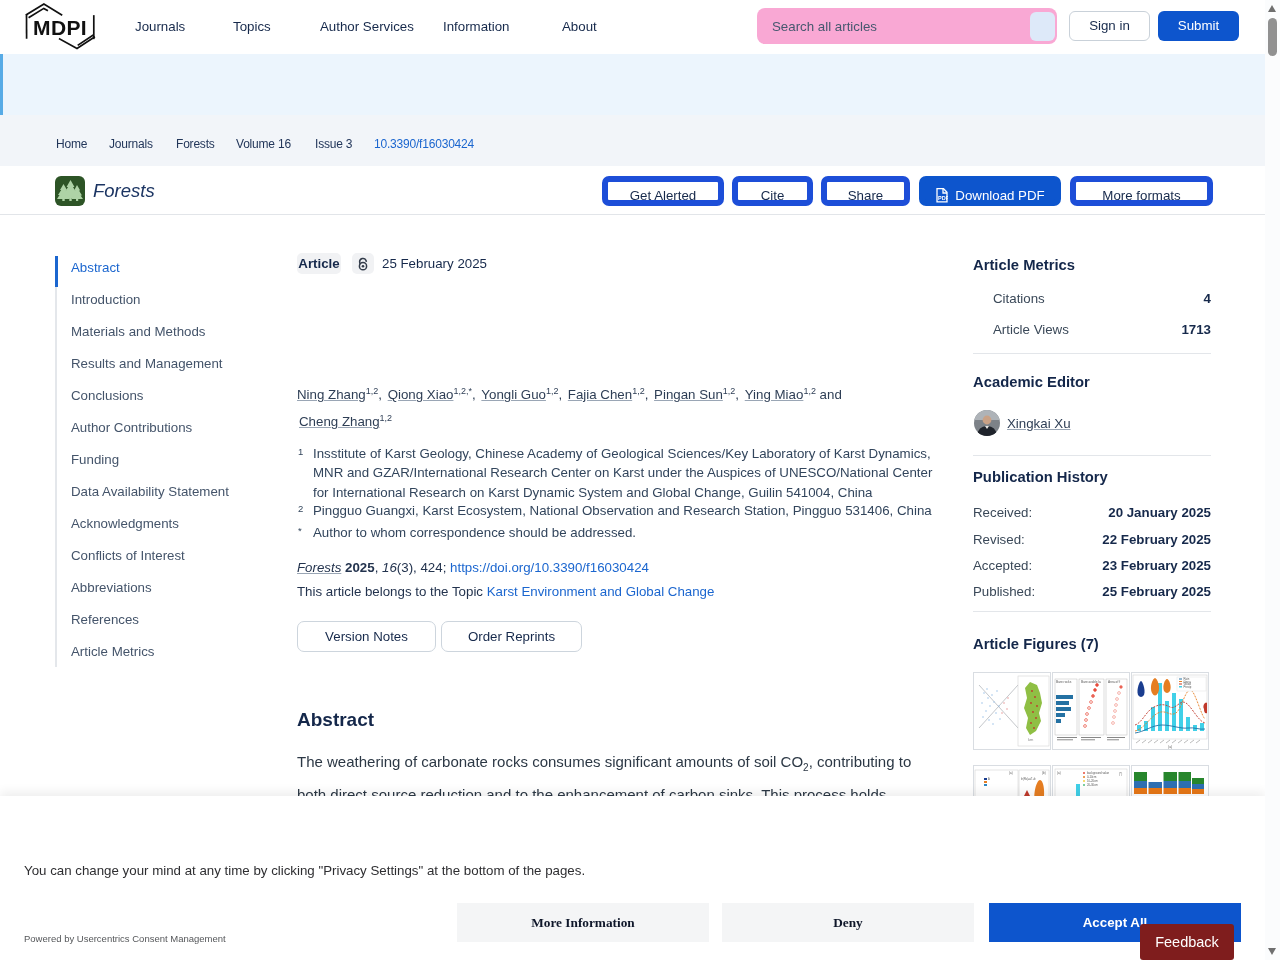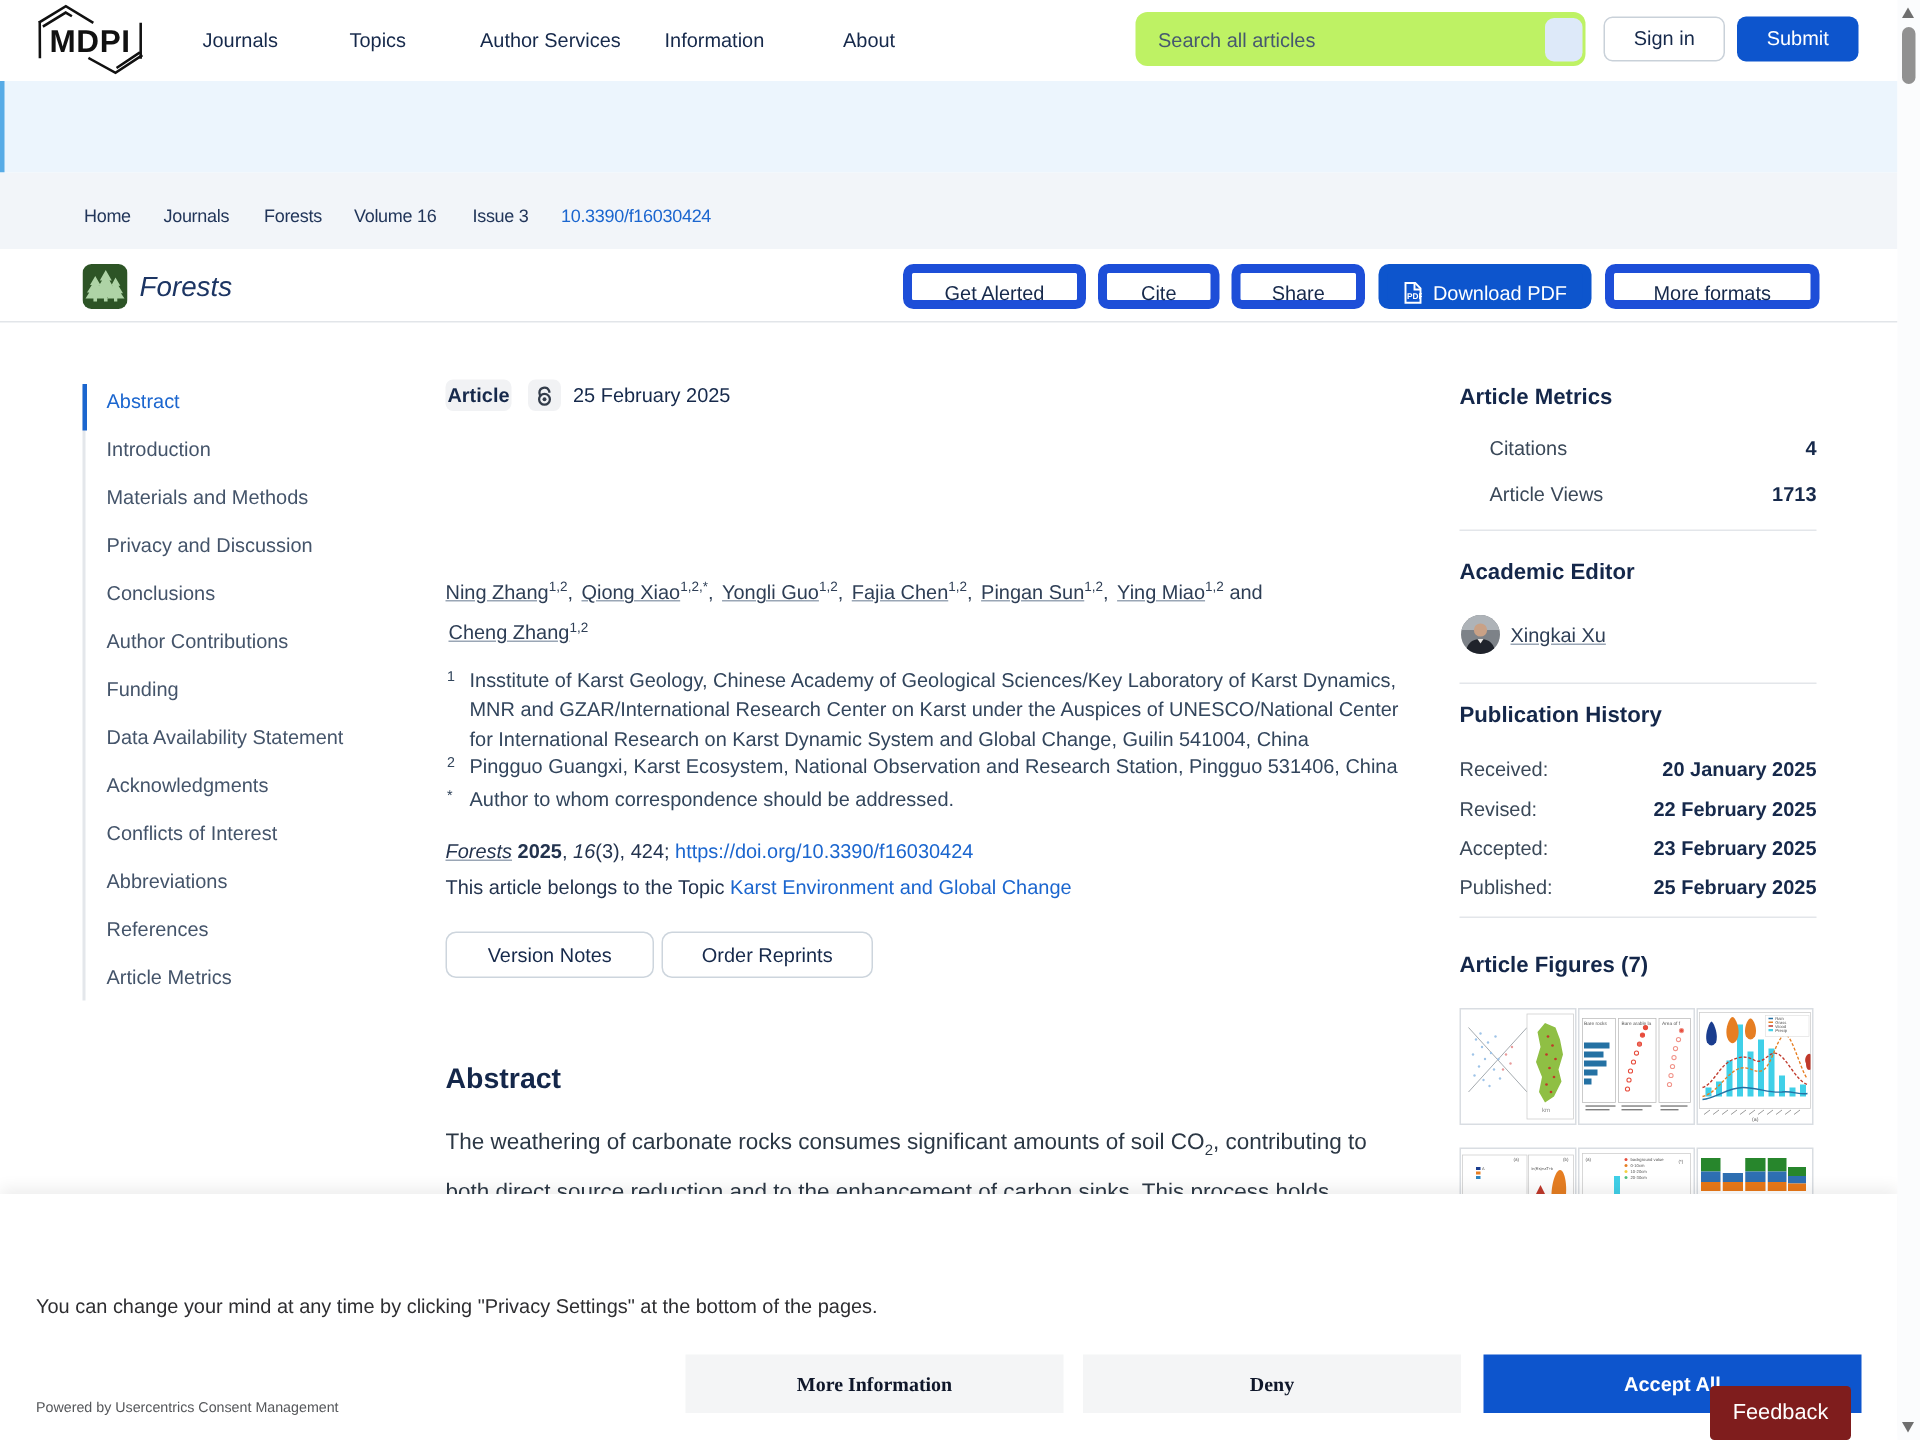--- a/index.html
+++ b/index.html
@@ -5,21 +5,21 @@
 * { margin:0; padding:0; box-sizing:border-box; }
 html,body { width:1280px; height:960px; overflow:hidden; background:#fff;
   font-family:"Liberation Sans", sans-serif; }
 #page { position:relative; width:1280px; height:960px; overflow:hidden; background:#fff; }
 .abs { position:absolute; }
 a { text-decoration:none; }
 
 
 #hdr { position:absolute; left:0; top:0; width:1265px; height:54px; background:#fff; }
 #hdr .nav { position:absolute; top:19px; font-size:13.3px; color:#16294b; line-height:16px; }
-.srch { position:absolute; left:757px; top:8px; width:300px; height:36px; background:#bef264; border-radius:8px;text-align:center; }
+.srch { position:absolute; left:757px; top:8px; width:300px; height:36px; background:#f9a8d4; border-radius:8px;text-align:center; }
 .srch .ph { position:absolute; left:15px; top:11px; font-size:13.3px; color:#46586f; }
 .srch .btn { position:absolute; left:273px; top:4px; width:25px; height:29px; background:#dde9f9; border-radius:6px; }
 .signin { position:absolute; left:1069px; top:11px; width:81px; height:30px; border:1px solid #c9d1d9; border-radius:6px; background:#fff; color:#16294b; font-size:13.3px; text-align:center; line-height:28px; }
 .submit { position:absolute; left:1158px; top:11px; width:81px; height:30px; border-radius:6px; background:#0d55cd; color:#fff; font-size:13.3px; text-align:center; line-height:30px; }
 
 
 #notice { position:absolute; left:0; top:54px; width:1265px; height:61px; background:#ecf5fd; border-left:3px solid #57abe6; }
 #notice .txt { position:absolute; left:67px; top:22px; font-size:13.3px; font-weight:bold; color:#16294b;margin-top:46px; }
 #notice a { color:#1b66cf; }
 
@@ -146,21 +146,21 @@
           <text x="3" y="11.5" font-size="5.5" fill="#fff" font-weight="bold">PDF</text>
         </svg>Download PDF</div>
   <div class="jbtn" style="left:1070px;width:143px">More formats</div>
 </div>
 
 <div id="toc-rail"></div>
     <div id="toc-act"></div>
 <span class="toci on" style="top:260px">Abstract</span>
 <span class="toci" style="top:292px">Introduction</span>
 <span class="toci" style="top:324px">Materials and Methods</span>
-<span class="toci" style="top:356px">Privacy and Discussion</span>
+<span class="toci" style="top:356px">Results and Management</span>
 <span class="toci" style="top:388px">Conclusions</span>
 <span class="toci" style="top:420px">Author Contributions</span>
 <span class="toci" style="top:452px">Funding</span>
 <span class="toci" style="top:484px">Data Availability Statement</span>
 <span class="toci" style="top:516px">Acknowledgments</span>
 <span class="toci" style="top:548px">Conflicts of Interest</span>
 <span class="toci" style="top:580px">Abbreviations</span>
 <span class="toci" style="top:612px">References</span>
 <span class="toci" style="top:644px">Article Metrics</span>
 

